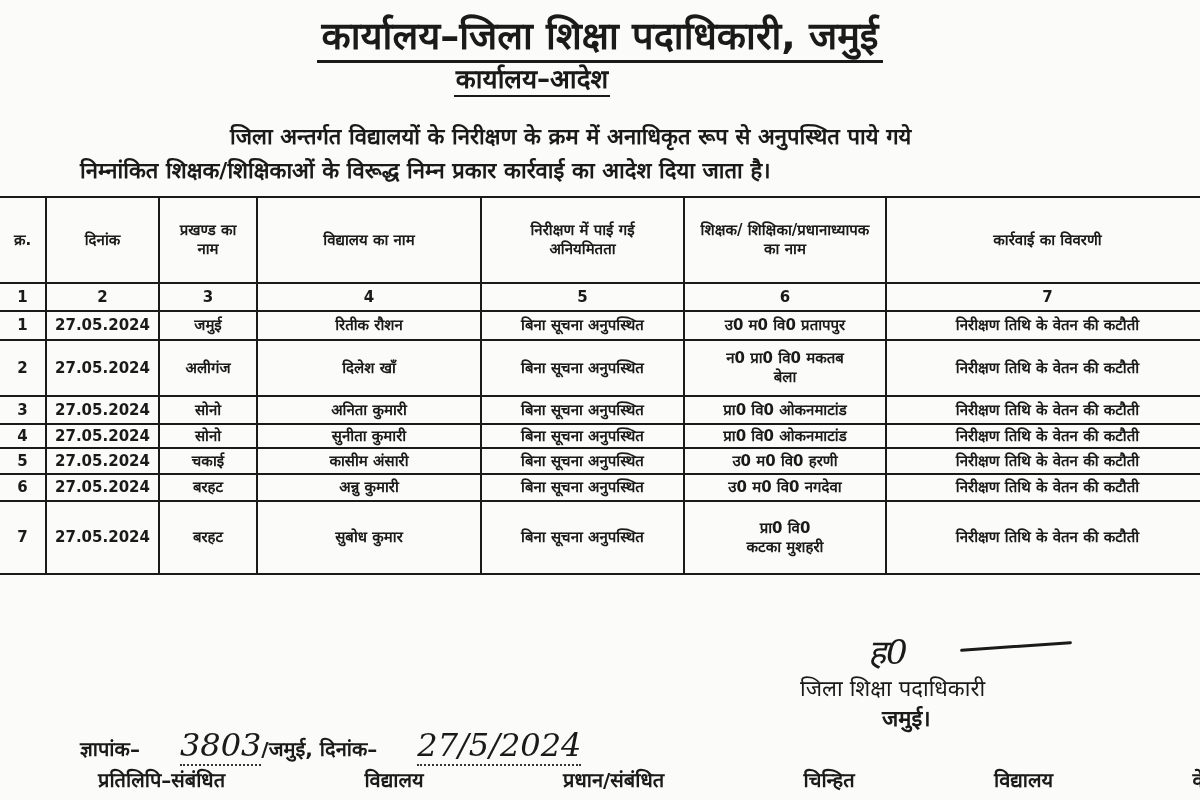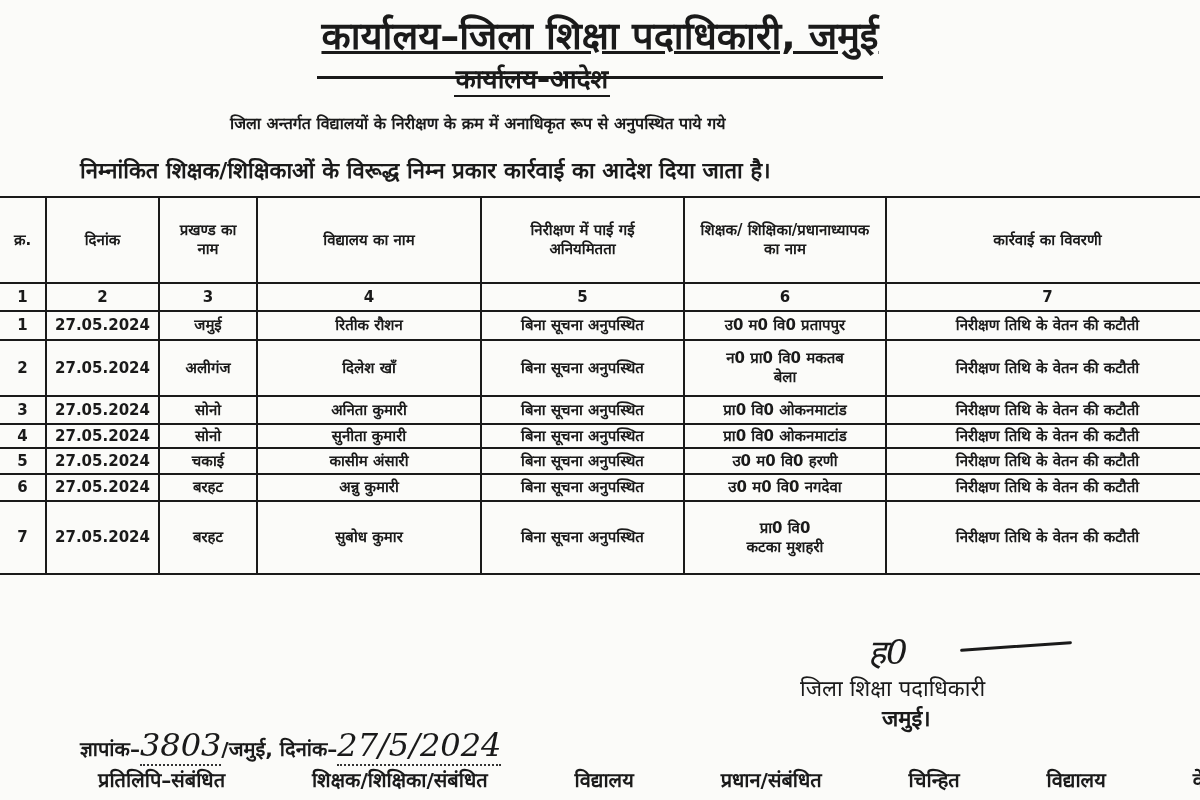--- a/index.html
+++ b/index.html
@@ -6,27 +6,27 @@
   body {
     width:1200px; height:800px; overflow:hidden; position:relative;
     background:#fbfbf9; color:#1a1a1a;
     font-family: "DejaVu Sans", sans-serif;
   }
   .abs { position:absolute; }
   .title {
     left:0; width:1200px; top:8px; text-align:center;
     font-size:38px; font-weight:bold; letter-spacing:0px;
   }
-  .title span { border-bottom:3px solid #1a1a1a; padding:0 4px 18px;text-decoration:underline; }
+  .title span { border-bottom:3px solid #1a1a1a; padding:0 4px 2px; }
   .subtitle {
     left:0; width:1064px; top:60px; text-align:center;
     font-size:26px; font-weight:bold;
   }
   .subtitle span { border-bottom:2px solid #1a1a1a; padding:0 2px 1px; }
-  .intro1 { left:230px; top:112px; font-size:16px; font-weight:bold; white-space:nowrap; }
+  .intro1 { left:230px; top:120px; font-size:22px; font-weight:bold; white-space:nowrap; }
   .intro2 { left:80px; top:154px; font-size:22px; font-weight:bold; white-space:nowrap; }
   table.grid {
     position:absolute; left:-2px; top:196px; width:1210px;
     border-collapse:collapse; table-layout:fixed;
     font-size:15px; font-weight:bold;
   }
   table.grid td, table.grid th {
     border:2px solid #1a1a1a; text-align:center; vertical-align:middle;
     padding:0 4px; overflow:hidden; line-height:1.25;
   }
@@ -35,21 +35,21 @@
   .num-row { height:28px; }
   .r1 { height:29px; } .r2 { height:56px; } .r3 { height:28px; } .r4 { height:24px; }
   .r5 { height:26px; } .r6 { height:27px; } .r7 { height:73px; }
   .col-sn { width:47px; } .col-date { width:113px; } .col-block { width:98px; }
   .col-name { width:224px; } .col-irr { width:203px; } .col-school { width:202px; } .col-action { width:323px; }
   .sig-mark { left:868px; top:628px; font-family:"DejaVu Serif", serif; font-size:34px; font-style:italic; }
   .sig-line { left:960px; top:645px; width:112px; height:3px; background:#1a1a1a; transform:rotate(-4deg); border-radius:2px; }
   .sig-title { left:800px; top:672px; font-size:22px; font-weight:normal; }
   .sig-place { left:882px; top:702px; font-size:22px; font-weight:bold; }
   .memo { left:80px; top:726px; font-size:20px; font-weight:bold; white-space:nowrap; }
-  .hand { font-family:"DejaVu Serif", serif; font-style:italic; font-weight:normal; font-size:32px; border-bottom:2px dotted #333; }
+  .hand { font-family:"DejaVu Serif", serif; font-style:italic; font-weight:normal; font-size:32px; border-bottom:2px dotted #333;margin-left:40px; }
   .copy {
     left:80px; top:766px; width:1110px; font-size:20px; font-weight:bold;
     display:flex; justify-content:space-between; white-space:nowrap;margin-left:18px;
   }
 </style>
 </head>
 <body>
 
 <div class="abs title"><span>कार्यालय–जिला शिक्षा पदाधिकारी, जमुई</span></div>
 <div class="abs subtitle"><span>कार्यालय–आदेश</span></div>
@@ -156,19 +156,18 @@
 <div class="abs sig-line"></div>
 <div class="abs sig-title">जिला शिक्षा पदाधिकारी</div>
 <div class="abs sig-place">जमुई।</div>
 
 <div class="abs memo">
   <span>ज्ञापांक–</span><span class="hand">3803</span><span>/जमुई, दिनांक–</span><span class="hand">27/5/2024</span>
 </div>
 
 <div class="abs copy">
   <span>प्रतिलिपि–संबंधित</span>
-  <span>शिक्षक/शिक्षिका/संबंधित</span>
   <span>विद्यालय</span>
   <span>प्रधान/संबंधित</span>
   <span>चिन्हित</span>
   <span>विद्यालय</span>
   <span>के</span>
 </div>
 
 </body></html>

